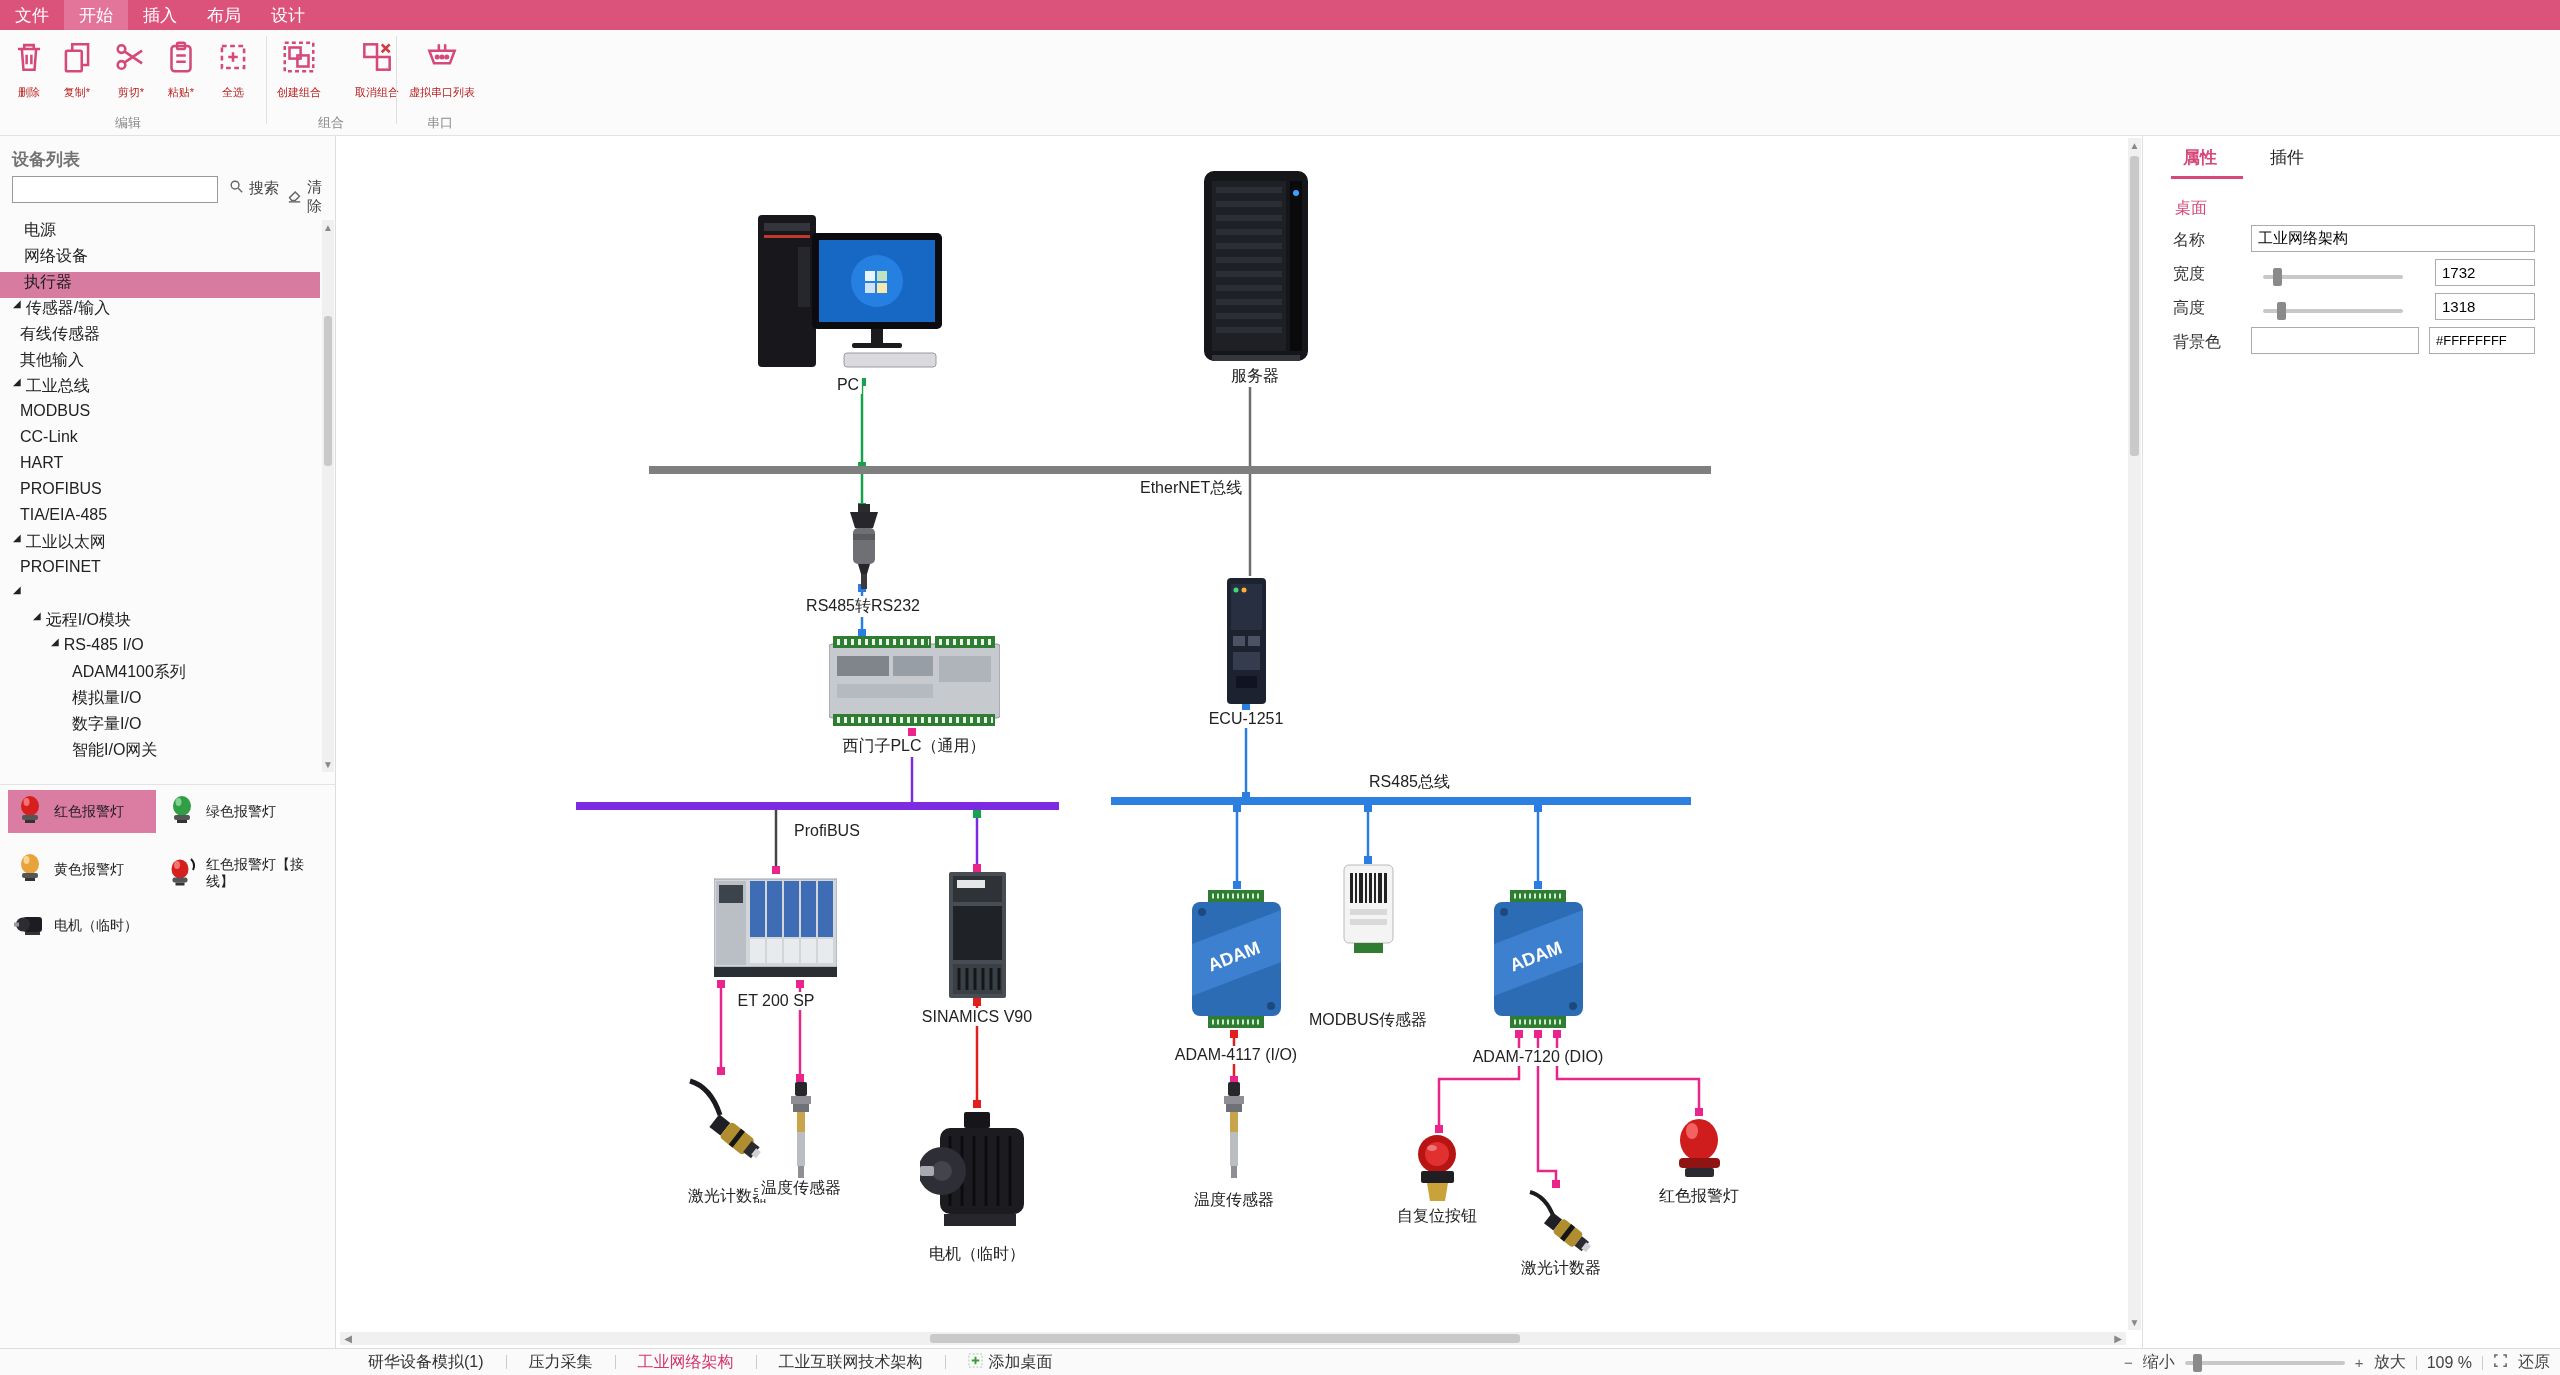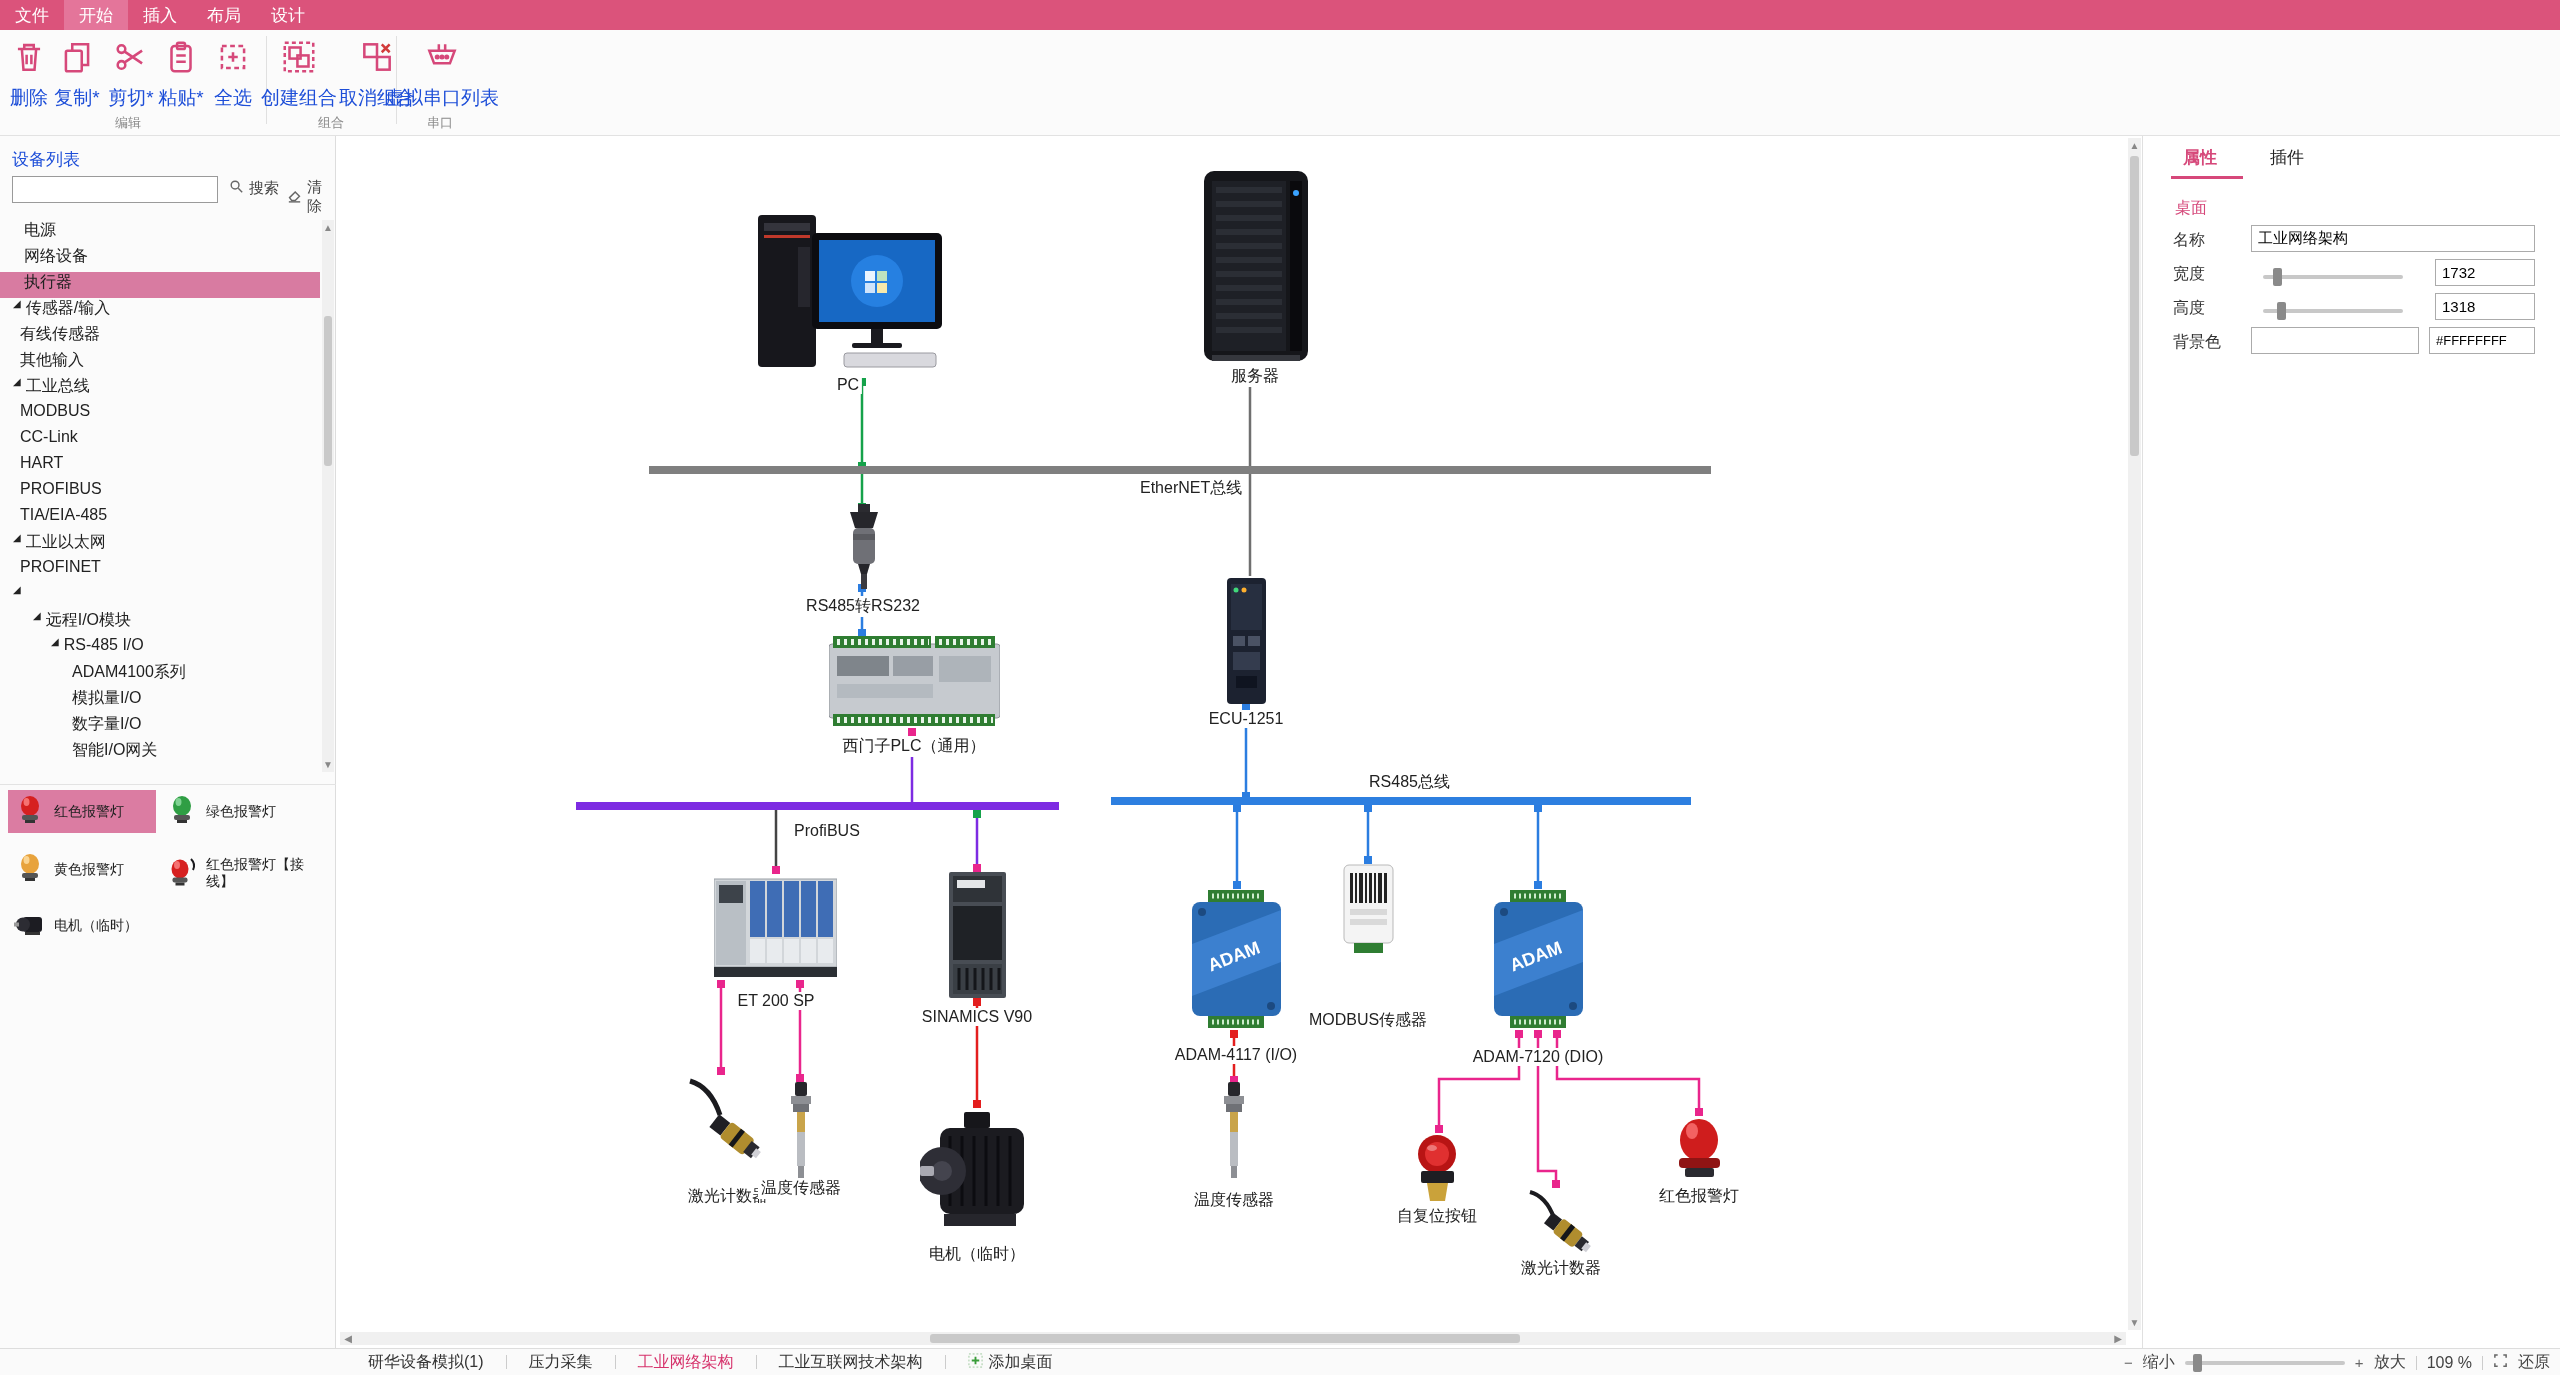--- a/index.html
+++ b/index.html
@@ -8,27 +8,27 @@
 
   
   #menubar{position:absolute;left:0;top:0;width:2560px;height:30px;background:#db537b;display:flex}
   .mtab{color:#fff;font-size:17px;width:64px;display:flex;align-items:center;justify-content:center;cursor:default}
   .mtab.active{background:#e4759a}
 
   
   #ribbon{position:absolute;left:0;top:30px;width:2560px;height:106px;background:#fbfbfb;border-bottom:1px solid #e2e2e2}
   .rbtn{position:absolute;top:8px;display:flex;flex-direction:column;align-items:center;gap:5px;cursor:default}
   .rbtn svg{width:38px;height:38px;color:#d6487a}
-  .rlabel{font-size:19px;color:#1d4ed8;white-space:nowrap}
+  .rlabel{font-size:11px;color:#b91c1c;white-space:nowrap}
   .rsep{position:absolute;top:6px;height:88px;width:1px;background:#e0e0e0}
   .rgroup{position:absolute;top:84px;font-size:13px;color:#8a8a8a;transform:translateX(-50%)}
 
   
   #sidebar{position:absolute;left:0;top:136px;width:336px;height:1212px;background:#fbfbfb;border-right:1px solid #ddd}
-  .sb-title{position:absolute;left:12px;top:12px;font-size:17px;font-weight:normal;color:#1d4ed8}
+  .sb-title{position:absolute;left:12px;top:12px;font-size:17px;font-weight:bold;color:#737373}
   .search-input{position:absolute;left:12px;top:40px;width:206px;height:27px;border:1px solid #9a9a9a;background:#fff;font-size:15px;padding:0 6px;font-family:inherit}
   .sbtn{position:absolute;top:42px;display:flex;align-items:center;gap:4px;font-size:15px;color:#444;cursor:default}
   .sbtn svg{width:17px;height:17px;color:#666}
   #tree{position:absolute;left:0;top:84px;width:320px;height:552px;overflow:hidden}
   .trow{height:26px;display:flex;font-size:16px;color:#222;cursor:default;white-space:nowrap}
   .trow.sel{background:#d87ba1}
   .arrow{font-size:10px;margin-right:5px;color:#222}
   .pl0{padding-left:24px}.pl0a{padding-left:13px}.pl1{padding-left:20px}.pl1a{padding-left:33px}.pl2a{padding-left:51px}.pl3{padding-left:72px}
   .vscroll{position:absolute;background:#f0f0f0}
   .scroll-arrow{position:absolute;font-size:10px;color:#888;width:12px;text-align:center;cursor:default}

